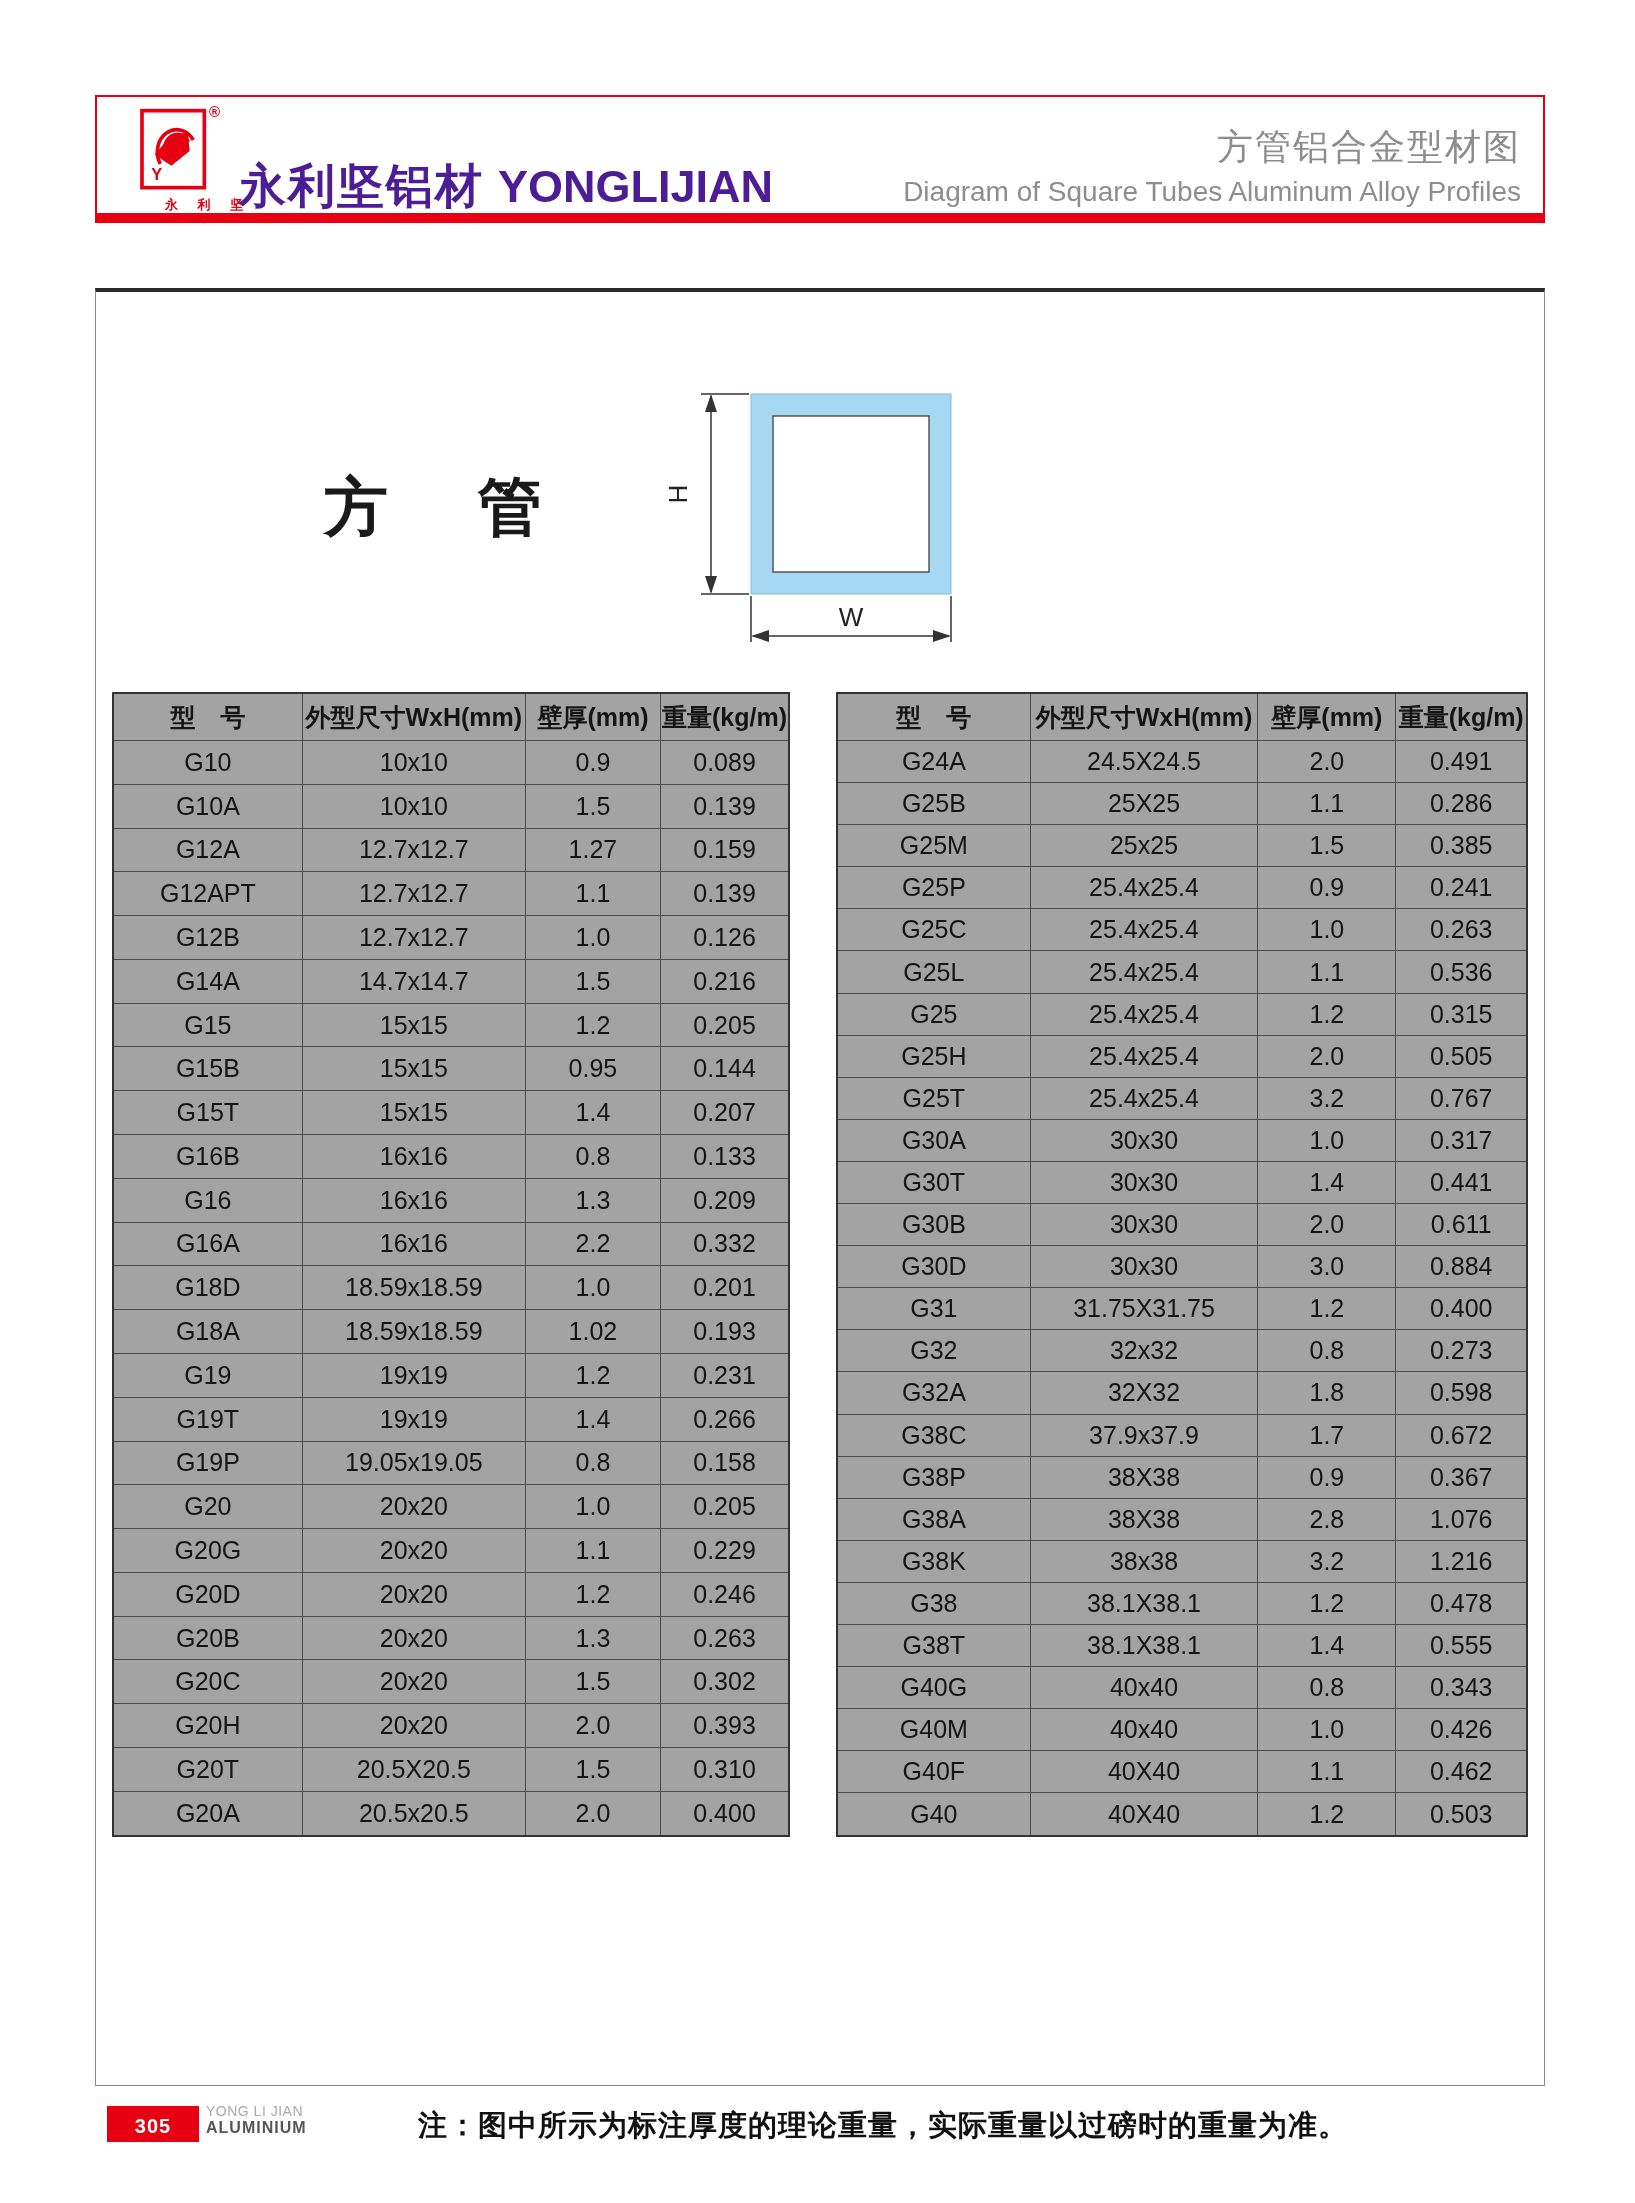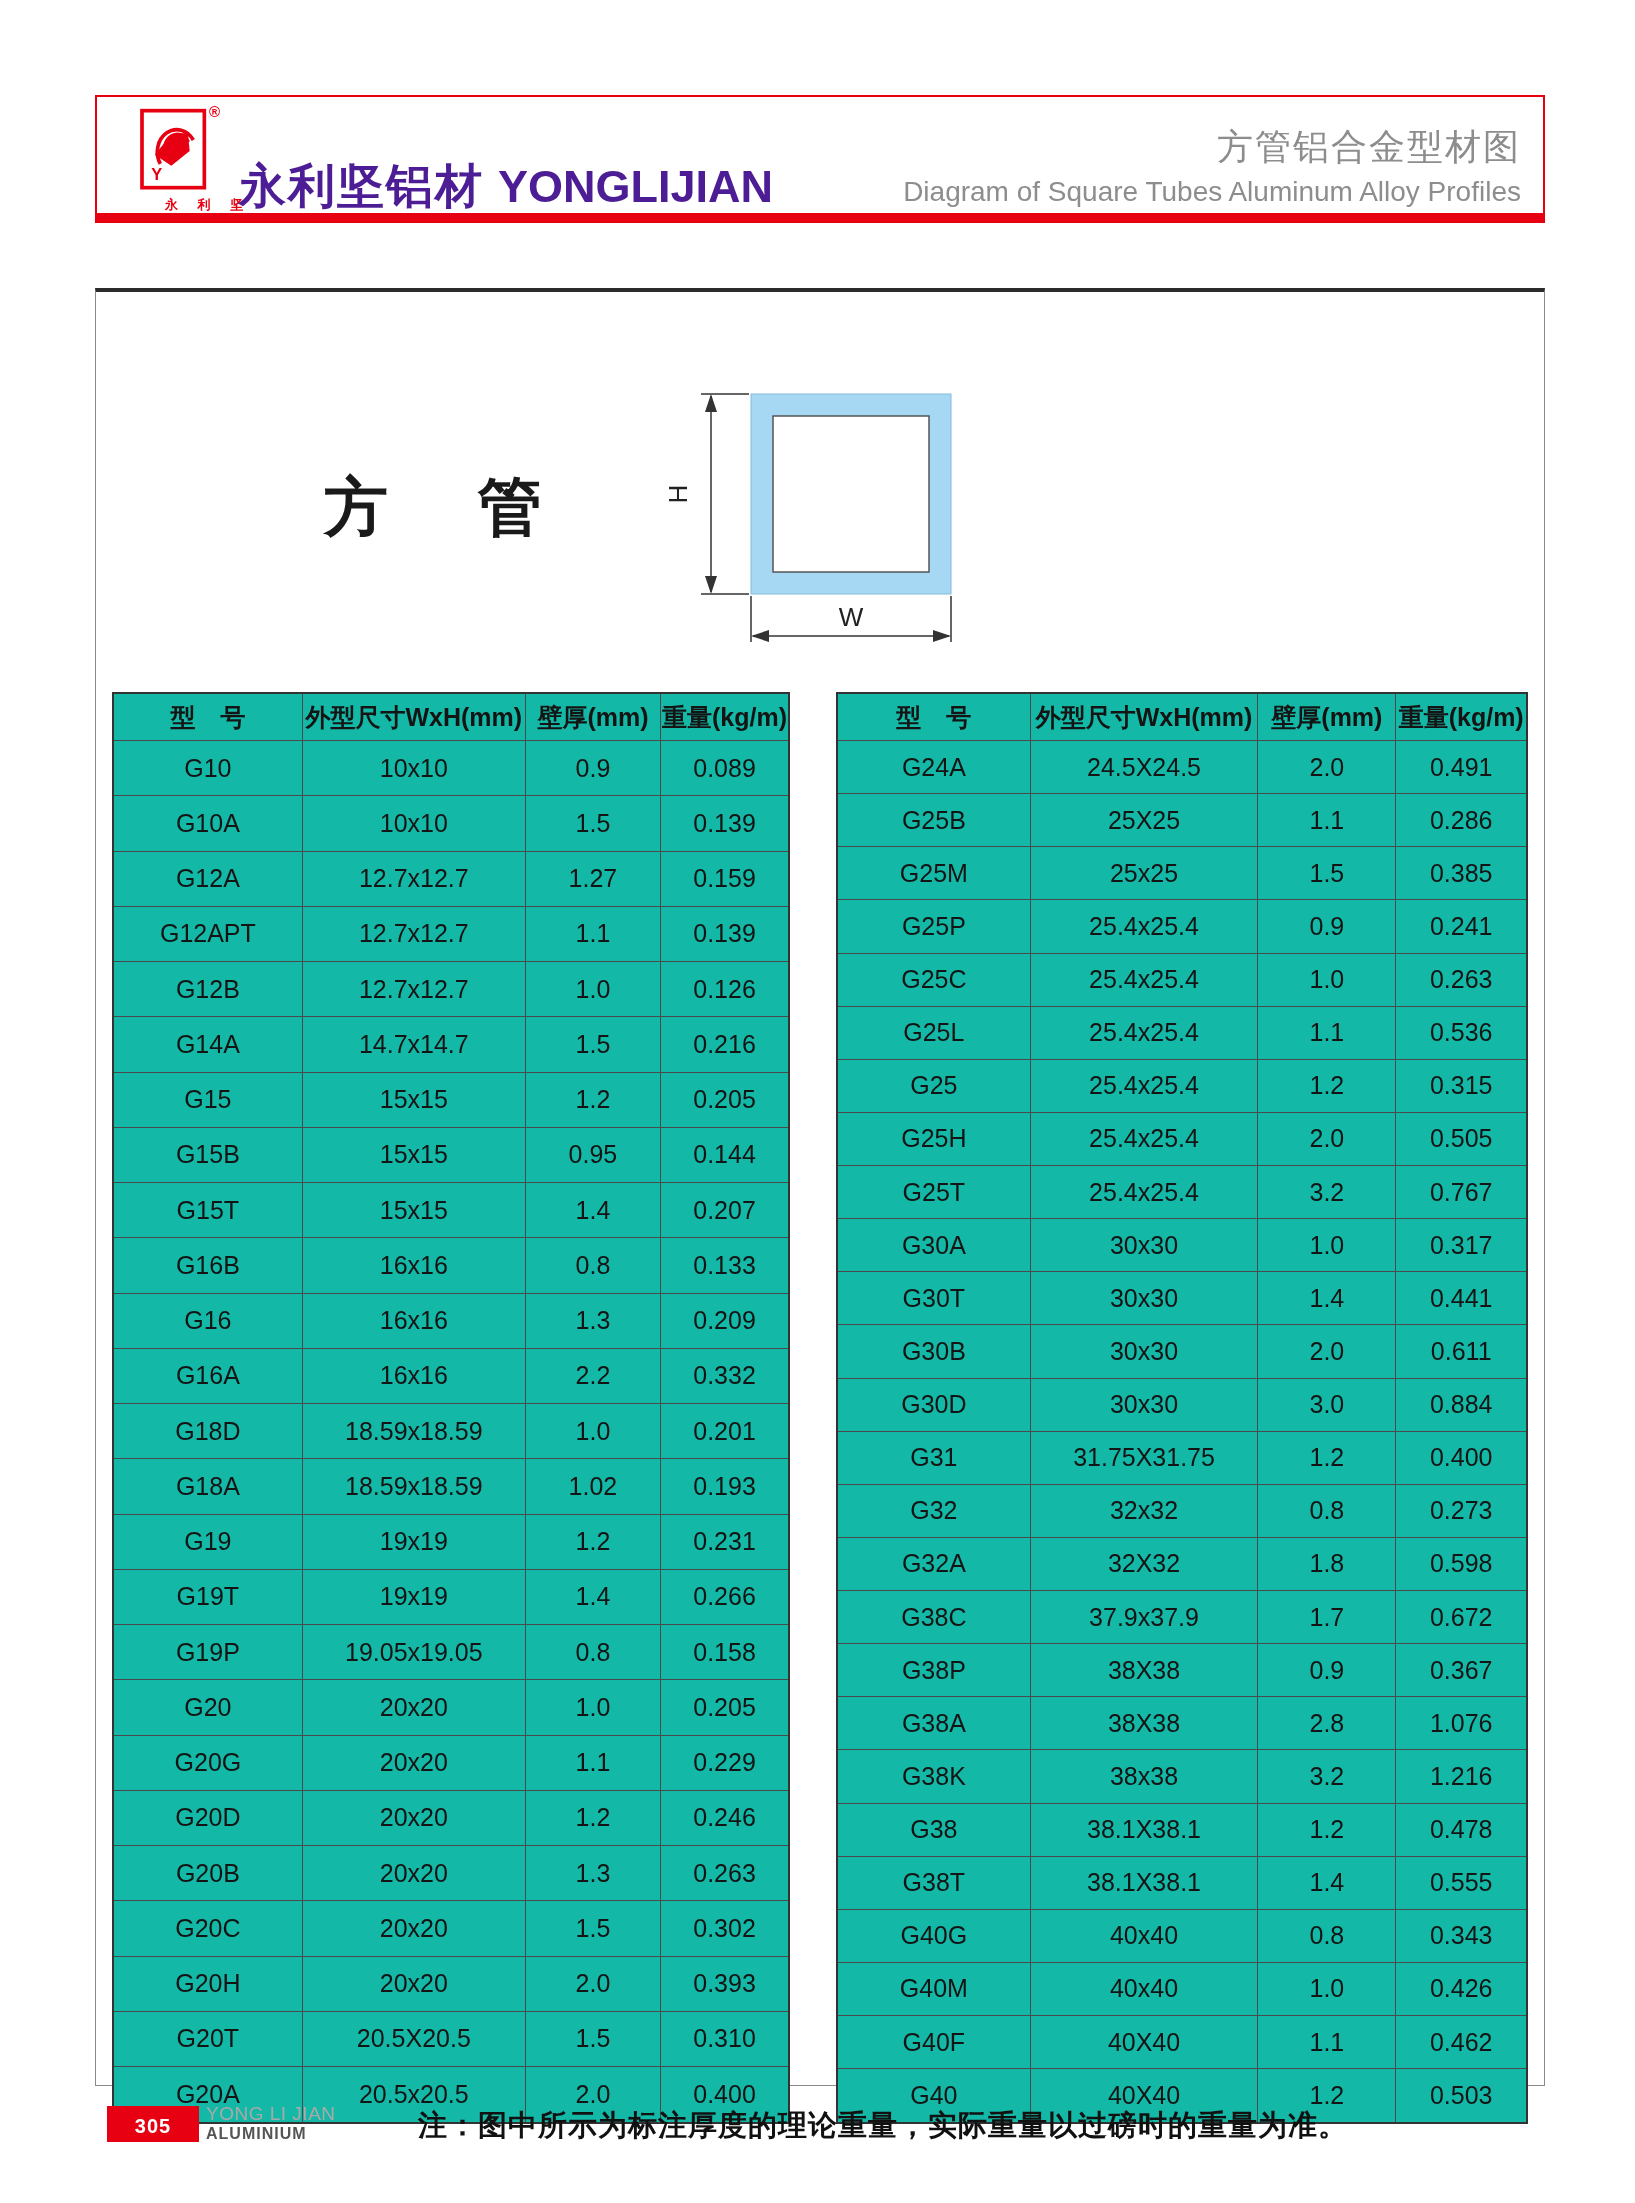--- a/index.html
+++ b/index.html
@@ -21,35 +21,35 @@
   .title-en{font-size:28px;margin-top:4px;}
 
   
   .content-box{position:absolute;left:95px;top:288px;width:1450px;height:1798px;
     border:1.5px solid #8a8a8a;border-top:4px solid #2b2b2b;box-sizing:border-box;background:#fff;}
 
   .diagram-label{position:absolute;left:228px;top:172px;font-size:64px;font-weight:700;color:#1a1a1a;letter-spacing:36px;white-space:nowrap;}
   .tube-svg{position:absolute;left:565px;top:82px;}
 
   
-  .spec-table{position:absolute;border-collapse:collapse;table-layout:fixed;background:#14b8a6;height:1432px;}
+  .spec-table{position:absolute;border-collapse:collapse;table-layout:fixed;background:#a3a3a3;height:1145px;}
   .spec-table th,.spec-table td{border:1.5px solid #4a4a4a;text-align:center;vertical-align:middle;
     padding:0;color:#141414;overflow:hidden;white-space:nowrap;}
   .spec-table th{height:46px;font-size:25px;font-weight:600;}
   .spec-table td{font-size:25px;font-weight:400;}
   .spec-table{border:2px solid #333;}
   .spec-table.left{left:16px;top:400px;width:678px;}
   .spec-table.right{left:740px;top:400px;width:692px;}
   col.c1{width:28%;} col.c2{width:33%;} col.c3{width:20%;} col.c4{width:19%;}
 
   
   .page-badge{position:absolute;left:107px;top:2106px;width:92px;height:36px;background:#e60012;
     color:#fff;font-size:20px;font-weight:800;text-align:center;line-height:40px;letter-spacing:1px;}
   .footer-brand{position:absolute;left:206px;top:2104px;line-height:1.1;}
-  .footer-brand .l1{font-size:19px;color:#a9a9a9;letter-spacing:0.5px;}
+  .footer-brand .l1{font-size:14px;color:#a9a9a9;letter-spacing:0.5px;}
   .footer-brand .l2{font-size:16px;color:#555;font-weight:800;letter-spacing:1px;}
   .note{position:absolute;left:418px;top:2106px;font-size:29px;font-weight:600;color:#111;letter-spacing:1px;white-space:nowrap;}
 </style>
 </head>
 <body>
 
 <div class="page">
 
   <div class="header-box">
     <div class="logo-block">

